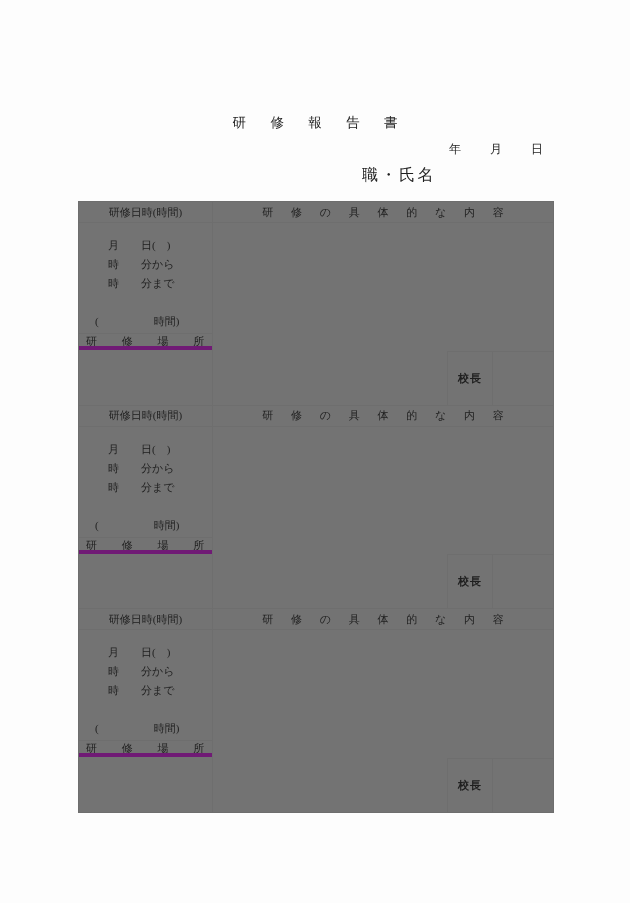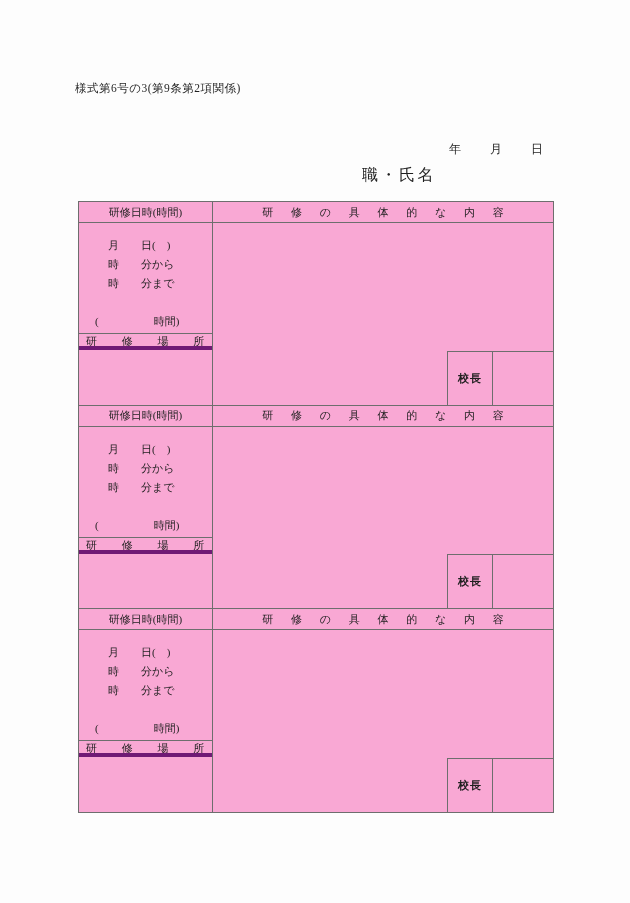--- a/index.html
+++ b/index.html
@@ -27,21 +27,21 @@
   }
   .sig-line {
     position:absolute; left:362px; top:165px;
     font-size:16px; letter-spacing:2.5px;
   }
   .report-table {
     position:absolute; left:78px; top:201px;
     width:476px; height:612px;
     border:1px solid #6e6e6e;
     display:flex; flex-direction:column;
-    background:#f9a8d4;
+    background:#737373;
   }
   .section { flex:1 1 0; display:flex; flex-direction:column; min-height:0; }
   .section + .section { border-top:1px solid #6e6e6e; }
   .sec-header {
     height:21px; flex:0 0 21px;
     display:flex;
     border-bottom:1px solid #6e6e6e;
     font-size:11px;
   }
   .hdr-left {
@@ -91,21 +91,21 @@
     display:flex; align-items:center; justify-content:center;
     font-size:11px; letter-spacing:1px;
   }
   .principal-stamp { flex:1; }
 </style>
 </head>
 <body>
 
 <div class="page">
 
-  <div class="form-number">様式第6号の3(第9条第2項関係)</div>
+  <div class="doc-title">研 修 報 告 書</div>
   <div class="date-line">年 月 日</div>
   <div class="sig-line">職・氏名</div>
 
   <div class="report-table">
 
     <div class="section">
       <div class="sec-header">
         <div class="hdr-left">研修日時(時間)</div>
         <div class="hdr-right">研 修 の 具 体 的 な 内 容</div>
       </div>

